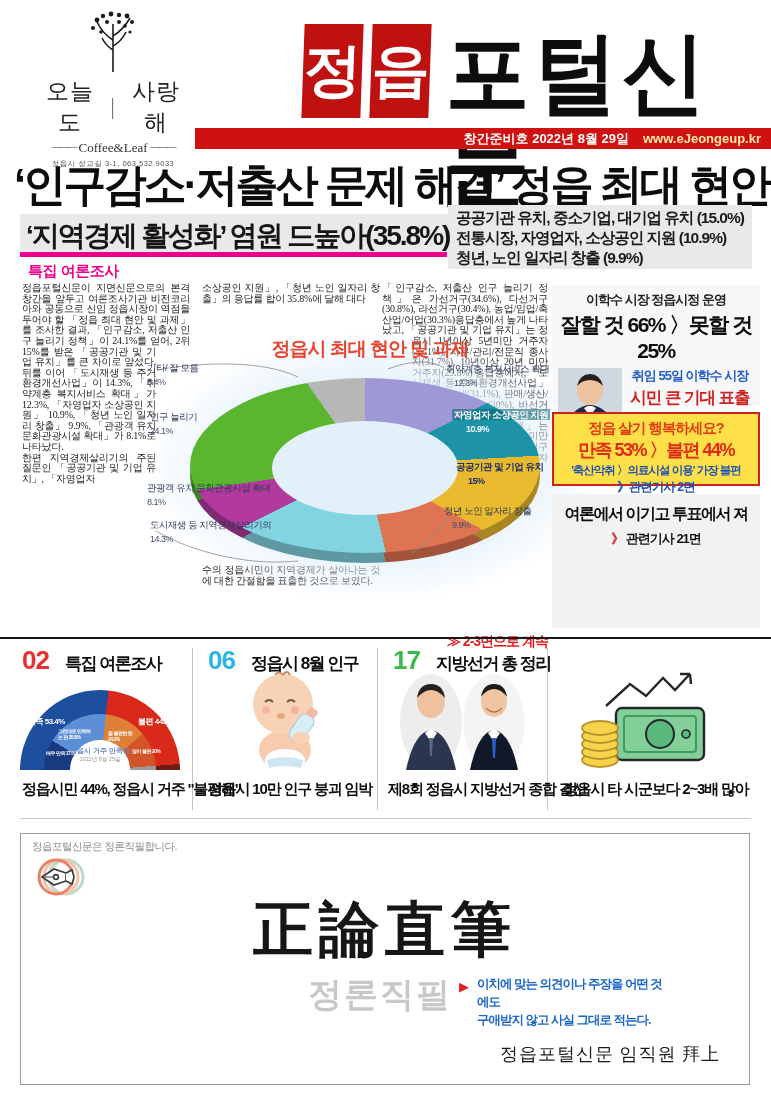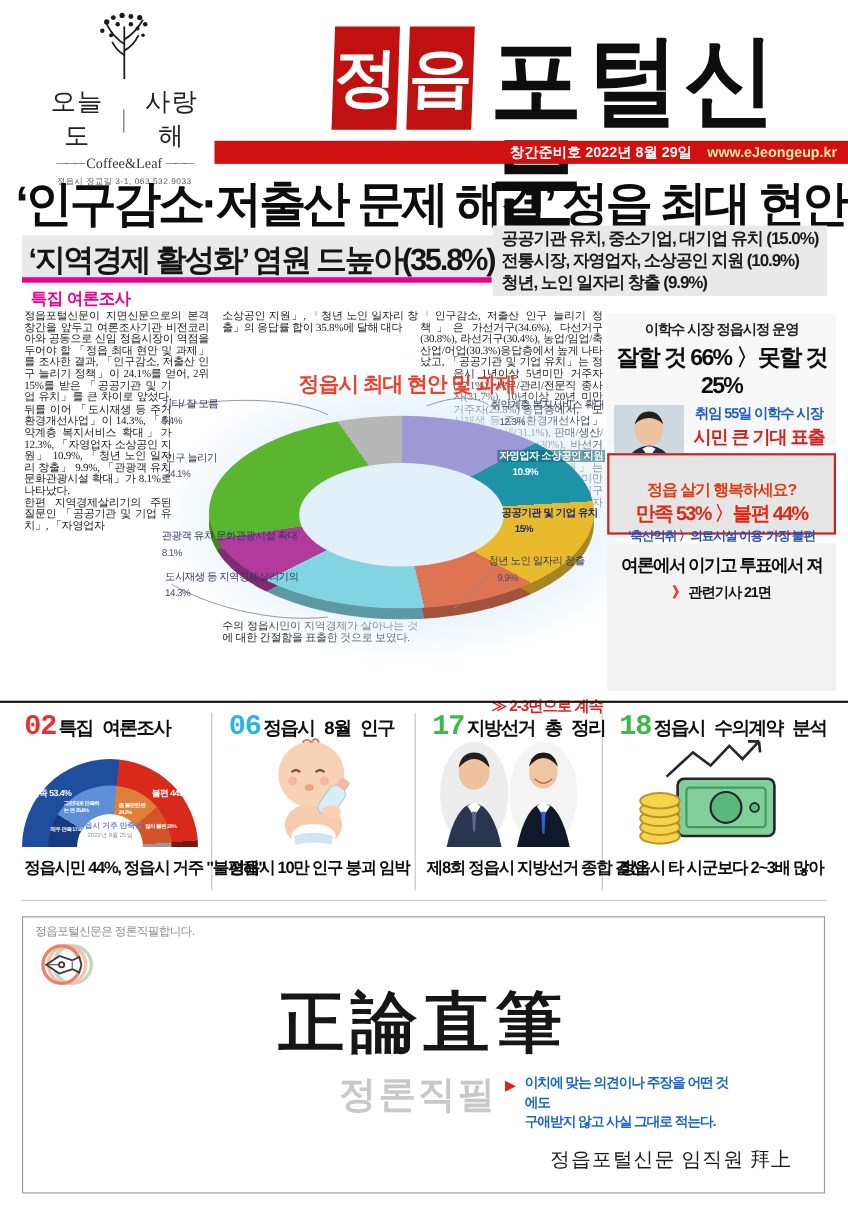--- a/index.html
+++ b/index.html
@@ -60,37 +60,37 @@
   
   .sbox1{left:552px;top:285px;width:208px;height:120px;background:#f7f7f7;padding:6px 6px;box-sizing:border-box;text-align:center;}
   .sb1-kicker{font-size:13px;font-weight:700;color:#222;letter-spacing:-1px;}
   .sb1-head{font-size:21px;font-weight:900;color:#0d0d0d;letter-spacing:-1.5px;margin-top:2px;}
   .sb1-row{display:flex;margin-top:4px;gap:4px;align-items:center;}
   .sb1-lines{flex:1;text-align:center;}
   .sb1-l1{font-size:13px;font-weight:800;color:#1f5bc4;letter-spacing:-1px;}
   .sb1-l2{font-size:16.5px;font-weight:900;color:#d21f1f;letter-spacing:-1px;margin-top:2px;}
   .sb-ref{font-size:13px;font-weight:800;color:#111;letter-spacing:-1px;margin-top:4px;}
   .ref-arrow{color:#e02020;}
-  .sbox2{left:552px;top:412px;width:208px;height:74px;background:#e5e5e5;border:2px solid #cc2222;
-         box-sizing:border-box;text-align:center;padding-top:22px;}
+  .sbox2{left:552px;top:412px;width:208px;height:74px;background:#fde047;border:2px solid #cc2222;
+         box-sizing:border-box;text-align:center;padding-top:5px;}
   .sb2-q{font-size:14.5px;font-weight:800;color:#e03c14;letter-spacing:-1px;}
   .sb2-head{font-size:18px;font-weight:900;color:#e02814;letter-spacing:-1.5px;}
   .sb2-sub{font-size:11.5px;font-weight:800;color:#1f50b4;letter-spacing:-1px;margin-top:1px;}
   .sb2-ref{font-size:12.5px;font-weight:800;color:#1f50b4;letter-spacing:-1px;margin-top:1px;}
   .sbox3{left:552px;top:494px;width:208px;height:134px;background:#f2f2f2;box-sizing:border-box;padding:10px 8px;}
   .sb3-head{font-size:16px;font-weight:900;color:#0d0d0d;letter-spacing:-1.5px;text-align:center;}
   .sb3-row{display:flex;gap:8px;margin-top:8px;align-items:center;}
   .sb3-lines{flex:1;text-align:center;}
   .sb3-l{font-size:13.5px;font-weight:800;color:#1f5bc4;letter-spacing:-1px;line-height:1.35;}
   .sb3-ref{text-align:center;font-size:13px;font-weight:900;color:#111;letter-spacing:-1px;margin-top:5px;}
 
   
   .rule-top{left:0;top:637px;width:771px;height:2px;background:#161616;}
   .rule-bottom{left:20px;top:818px;width:731px;height:1px;background:#c9c9c9;}
-  .tz-head{display:flex;align-items:baseline;gap:2px;font-family:Liberation Mono, monospace;}
+  .tz-head{display:flex;align-items:baseline;gap:16px;}
   .tz-num{font-size:26px;font-weight:900;letter-spacing:-1px;}
   .tz-title{font-size:17px;font-weight:900;letter-spacing:-1.5px;color:#0d0d0d;}
   .tz-caption{font-size:15px;font-weight:900;letter-spacing:-1.2px;color:#0d0d0d;white-space:nowrap;}
   .vdiv{width:1px;background:#c4c4c4;top:648px;height:162px;}
 
   
   .gauge{left:20px;top:690px;width:160px;height:80px;overflow:hidden;}
   .gauge .ring,.gauge .ring2,.gauge .hole{position:absolute;border-radius:50%;}
   .gauge .ring{left:0;top:0;width:160px;height:160px;}
   .gauge .ring2{left:24px;top:24px;width:112px;height:112px;}
@@ -334,24 +334,20 @@
     <ellipse cx="96" cy="50" rx="31" ry="48" fill="#f4f4f4"></ellipse>
     <ellipse cx="96" cy="30" rx="13" ry="15" fill="#f0c6a2"></ellipse>
     <path d="M83 25 Q85 12 96 12 Q107 12 109 25 Q103 17 96 17 Q89 17 83 25 Z" fill="#1e1b19"></path>
     <path d="M72 98 Q80 60 96 58 Q112 60 120 98 Z" fill="#10182a"></path>
     <path d="M90 61 L96 70 L102 61 L98 58 L94 58 Z" fill="#fff"></path>
     <path d="M94 66 L98 66 L97 86 L95 86 Z" fill="#2f5fd0"></path>
     <path d="M88 36 Q96 44 104 36" stroke="#b07850" stroke-width="1.4" fill="none"></path>
   </svg>
   <div class="abs tz-caption" style="left:388px;top:780px;">제8회 정읍시 지방선거 종합 결산</div>
 
-  <div class="abs tz-head" style="left:563px;top:645px;">
-    <span class="tz-num" style="color: rgb(60, 186, 73);">18</span>
-    <span class="tz-title">정읍시 수의계약 분석</span>
-  </div>
   <svg class="abs" style="left:578px;top:668px;" width="135" height="105" viewBox="0 0 135 105">
     <g stroke="#23262b" stroke-width="2.4" fill="none">
       <path d="M28 38 L52 16 L68 28 L85 10 L97 22 L112 6"></path>
       <path d="M112 6 L113 16 M112 6 L102 6"></path>
     </g>
     <g>
       <rect x="38" y="40" width="88" height="52" rx="6" fill="#82cf9a" stroke="#23262b" stroke-width="2.4"></rect>
       <rect x="46" y="48" width="72" height="36" rx="3" fill="none" stroke="#3f9c60" stroke-width="2"></rect>
       <circle cx="82" cy="66" r="14" fill="#5bb87d" stroke="#23262b" stroke-width="2"></circle>
       <circle cx="108" cy="66" r="4" fill="#5bb87d" stroke="#23262b" stroke-width="1.6"></circle>

